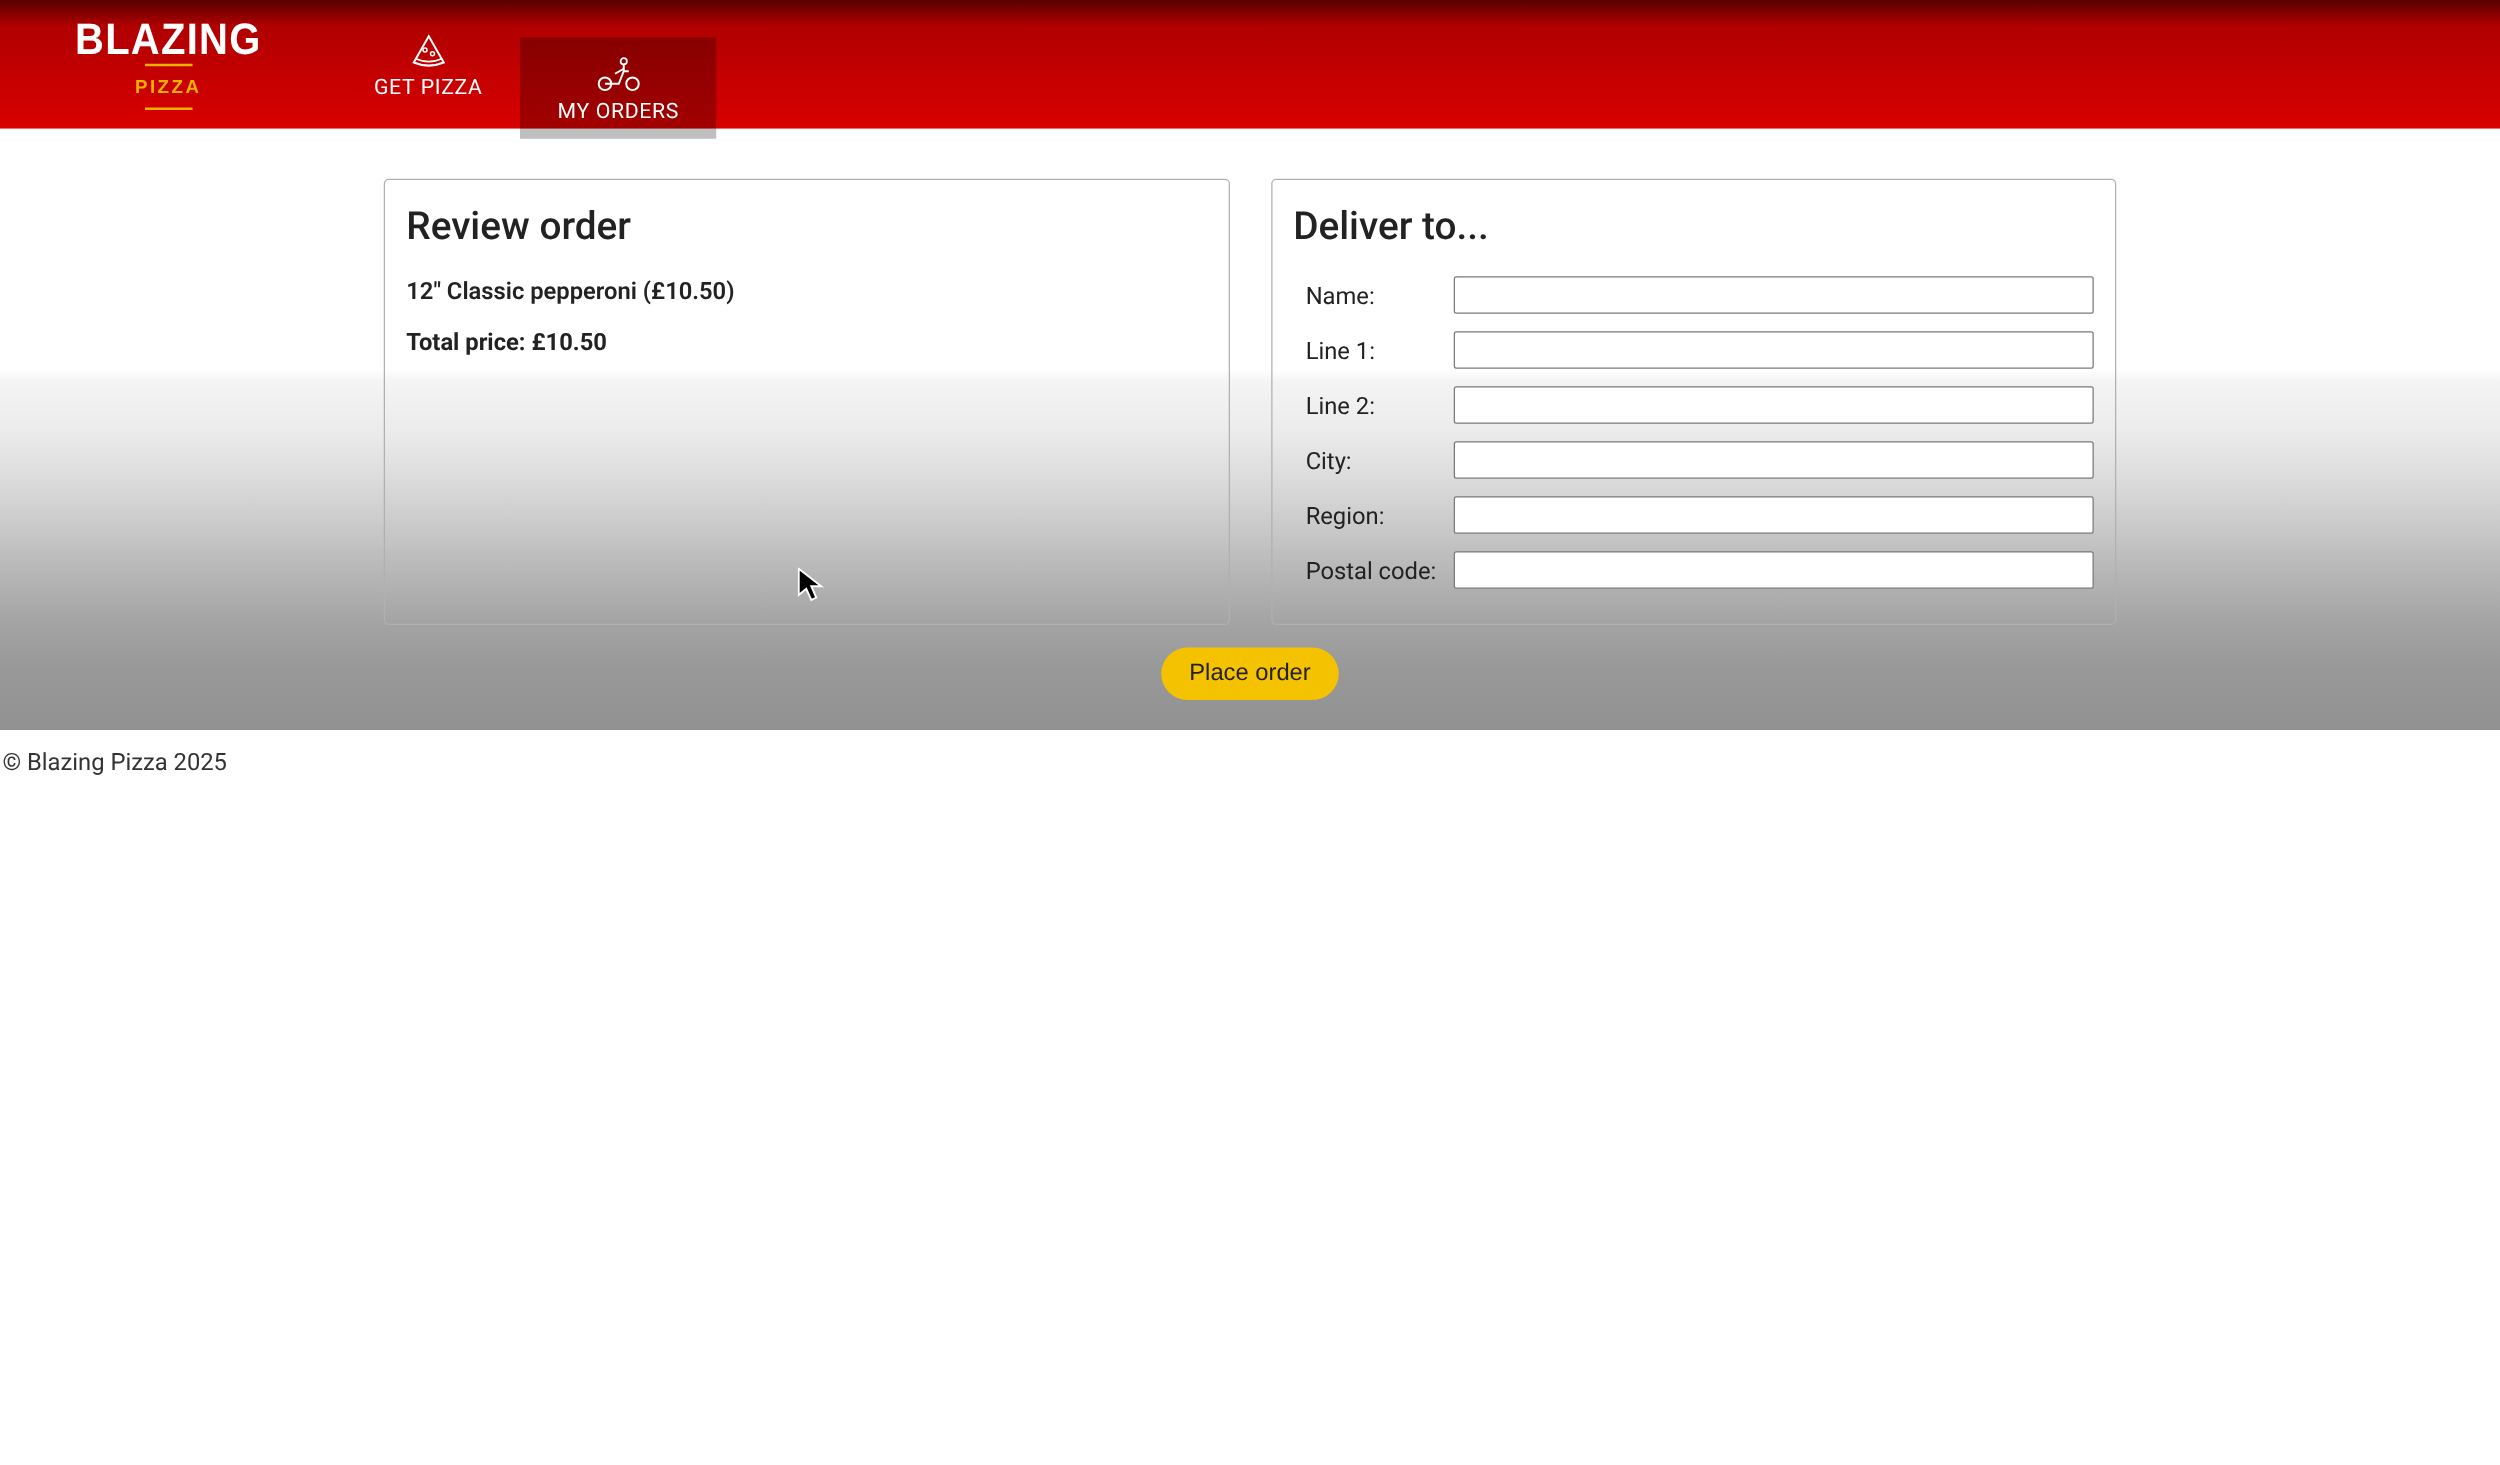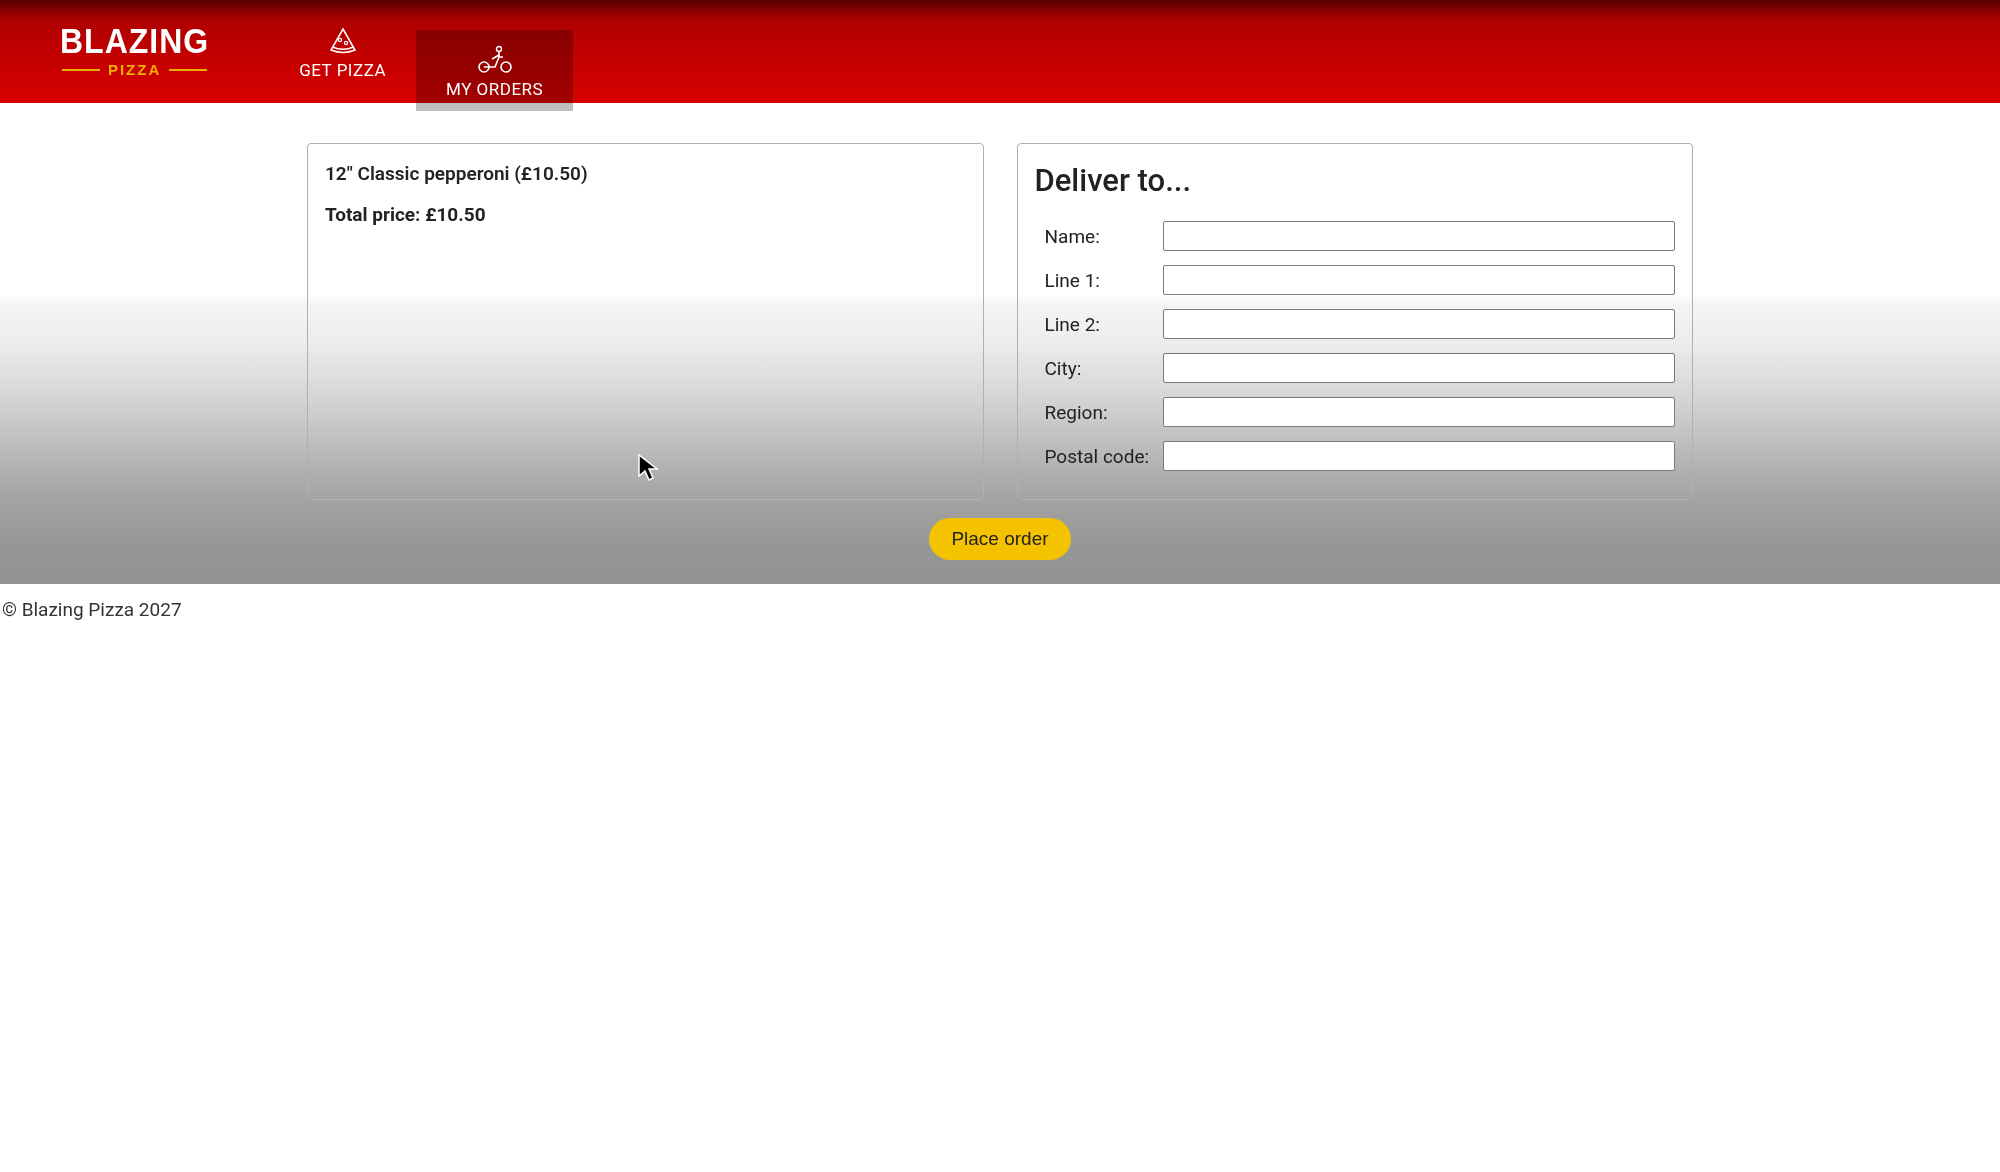--- a/index.html
+++ b/index.html
@@ -38,20 +38,21 @@
       letter-spacing: 1px;
       line-height: 1;
       transform: scaleY(1.1);
     }
     
     .logo-bottom {
       display: flex;
       align-items: center;
       gap: 8px;
       margin-top: 4px;
+      flex-direction: column;
     }
     
     .logo-bottom .line {
       width: 38px;
       height: 2px;
       background: #f0b000;
     }
     
     .logo-bottom .text {
       font-family: Impact, "Arial Black", sans-serif;
@@ -238,20 +239,21 @@
       </svg>
     </div>
     <span>MY ORDERS</span>
   </div>
 </div>
 
 <div class="content-wrap">
   <div class="panels">
 
     <div class="panel review-panel">
+      <h2>Review order</h2>
       <div class="order-line">12" Classic pepperoni (£10.50)</div>
       <div class="order-total">
         <span>Total price:</span>
         <span>£10.50</span>
       </div>
     </div>
 
     <div class="panel">
       <h2>Deliver to...</h2>
 
@@ -286,19 +288,19 @@
       </div>
     </div>
 
   </div>
 
   <div class="place-order-wrap">
     <button class="place-order">Place order</button>
   </div>
 </div>
 
-<div class="footer">© Blazing Pizza 2027</div>
+<div class="footer">© Blazing Pizza 2025</div>
 
 <div class="mouse-cursor">
   <svg width="22" height="30" viewBox="0 0 22 30">
     <path d="M1 1 L1 22 L7 17 L11 26 L15 24 L11 15 L19 15 Z" fill="#000" stroke="#fff" stroke-width="1.5"></path>
   </svg>
 </div>
 
 </body></html>

